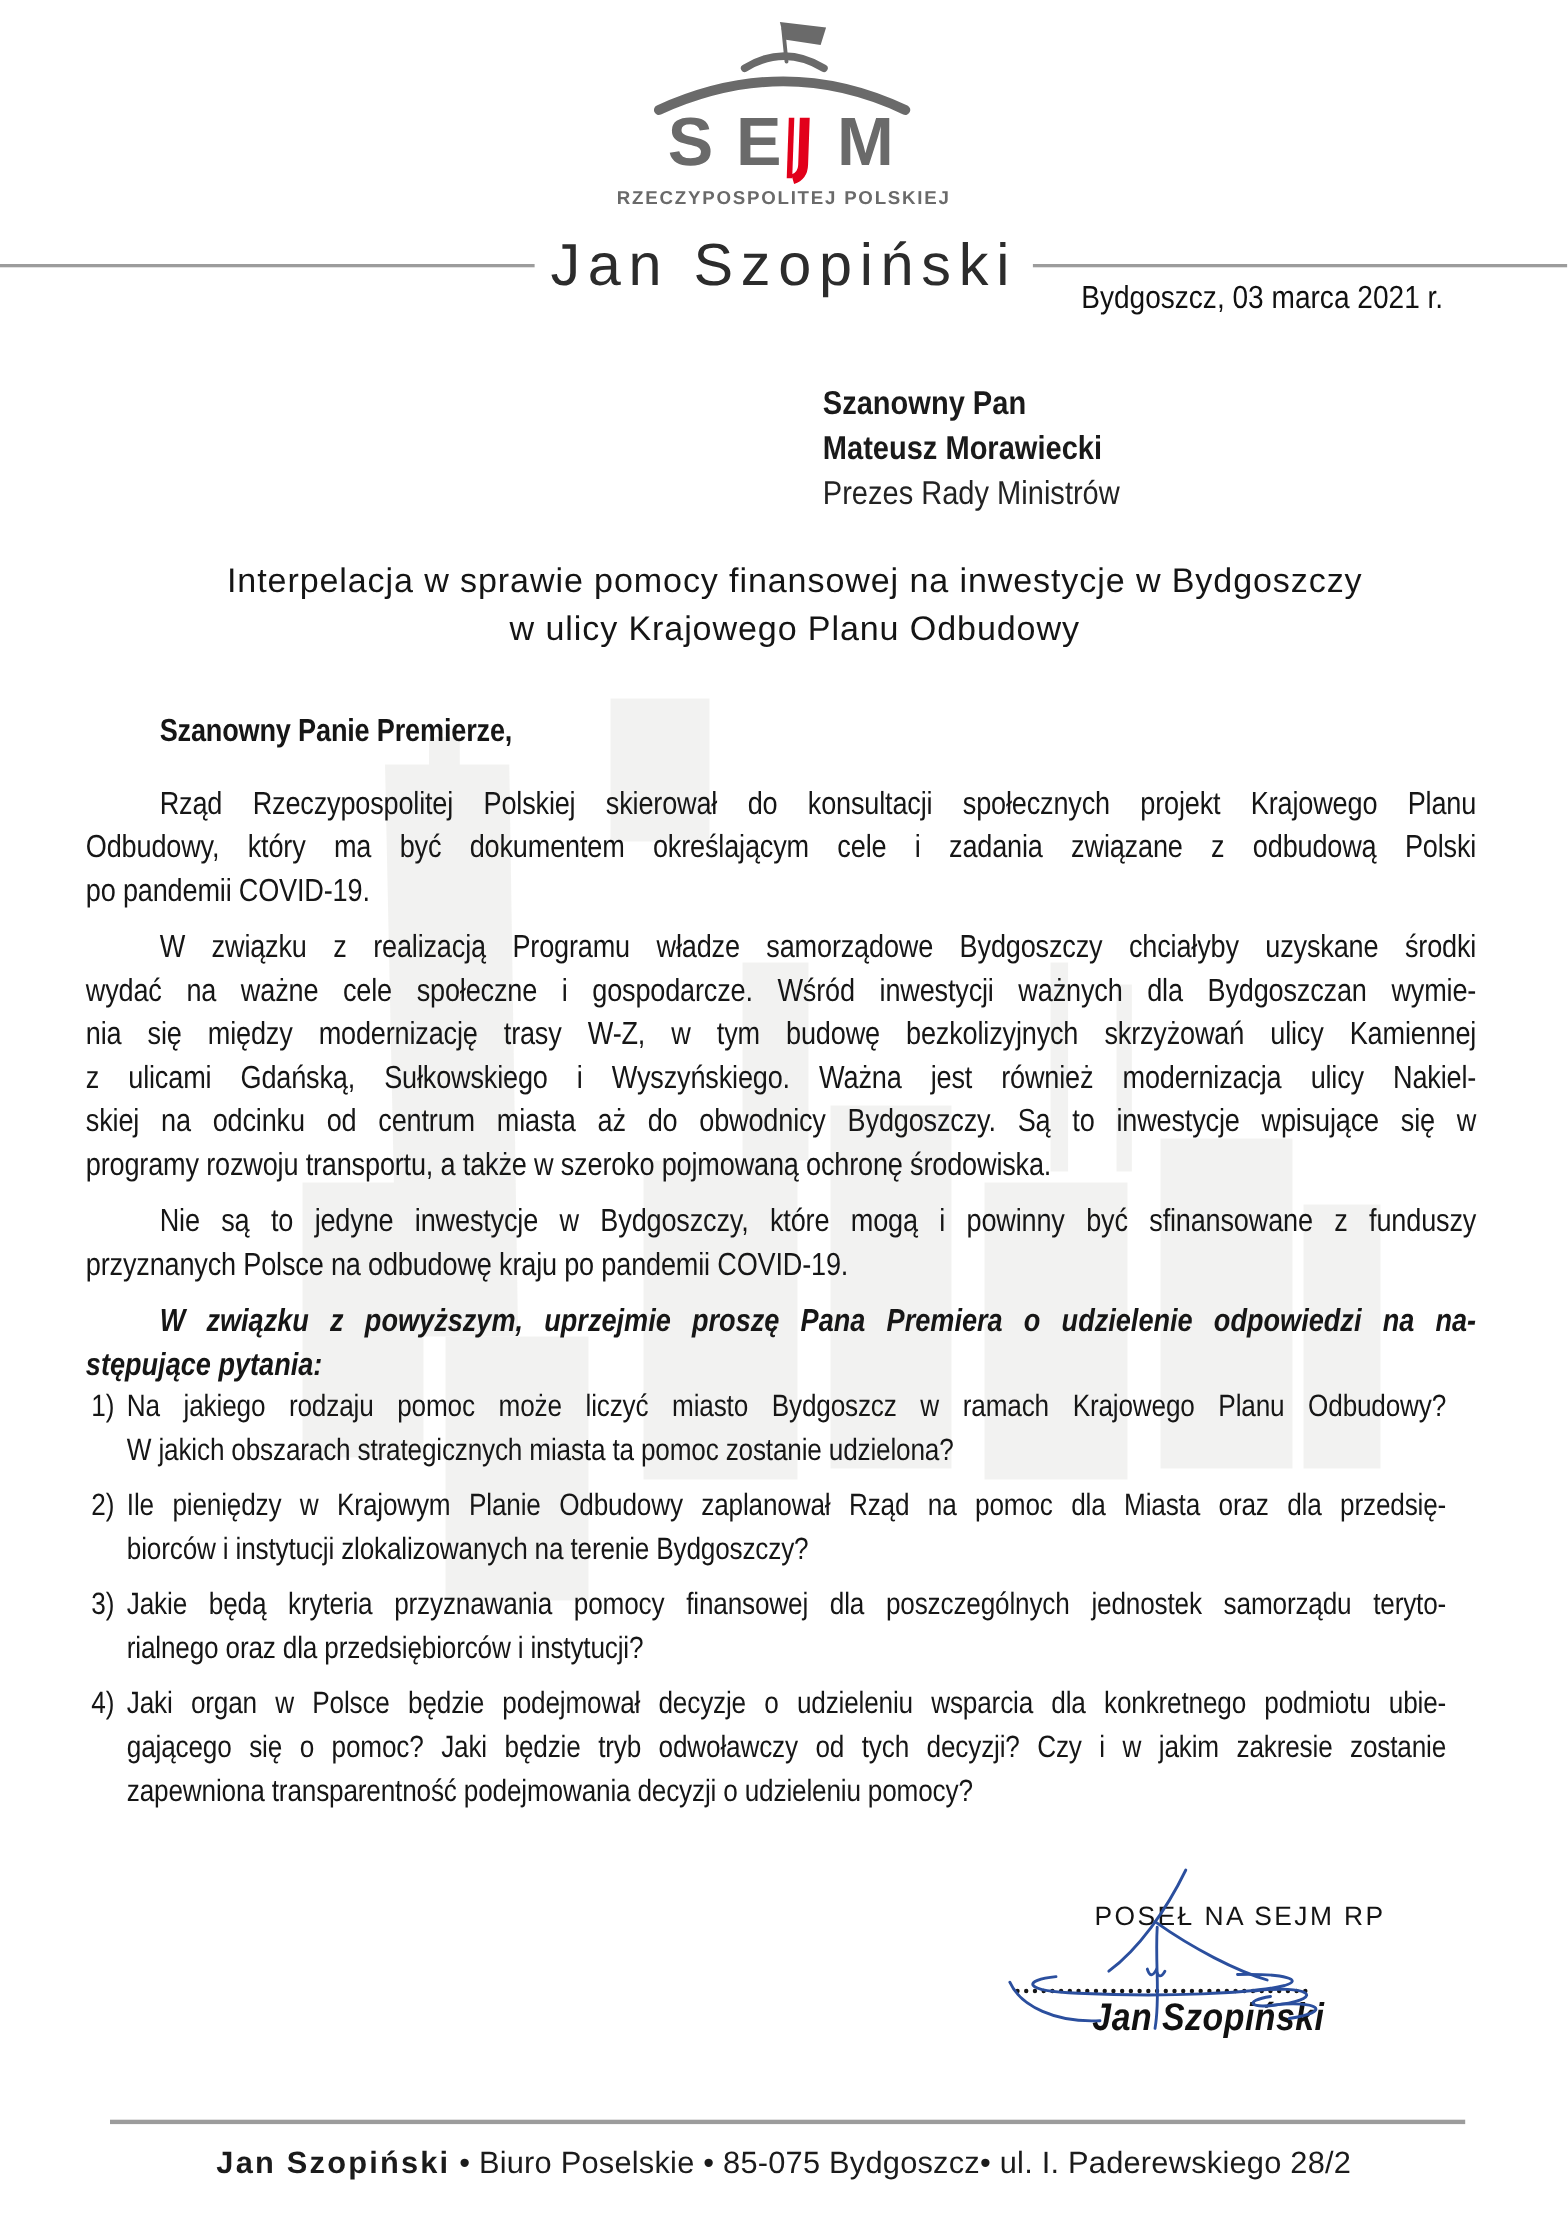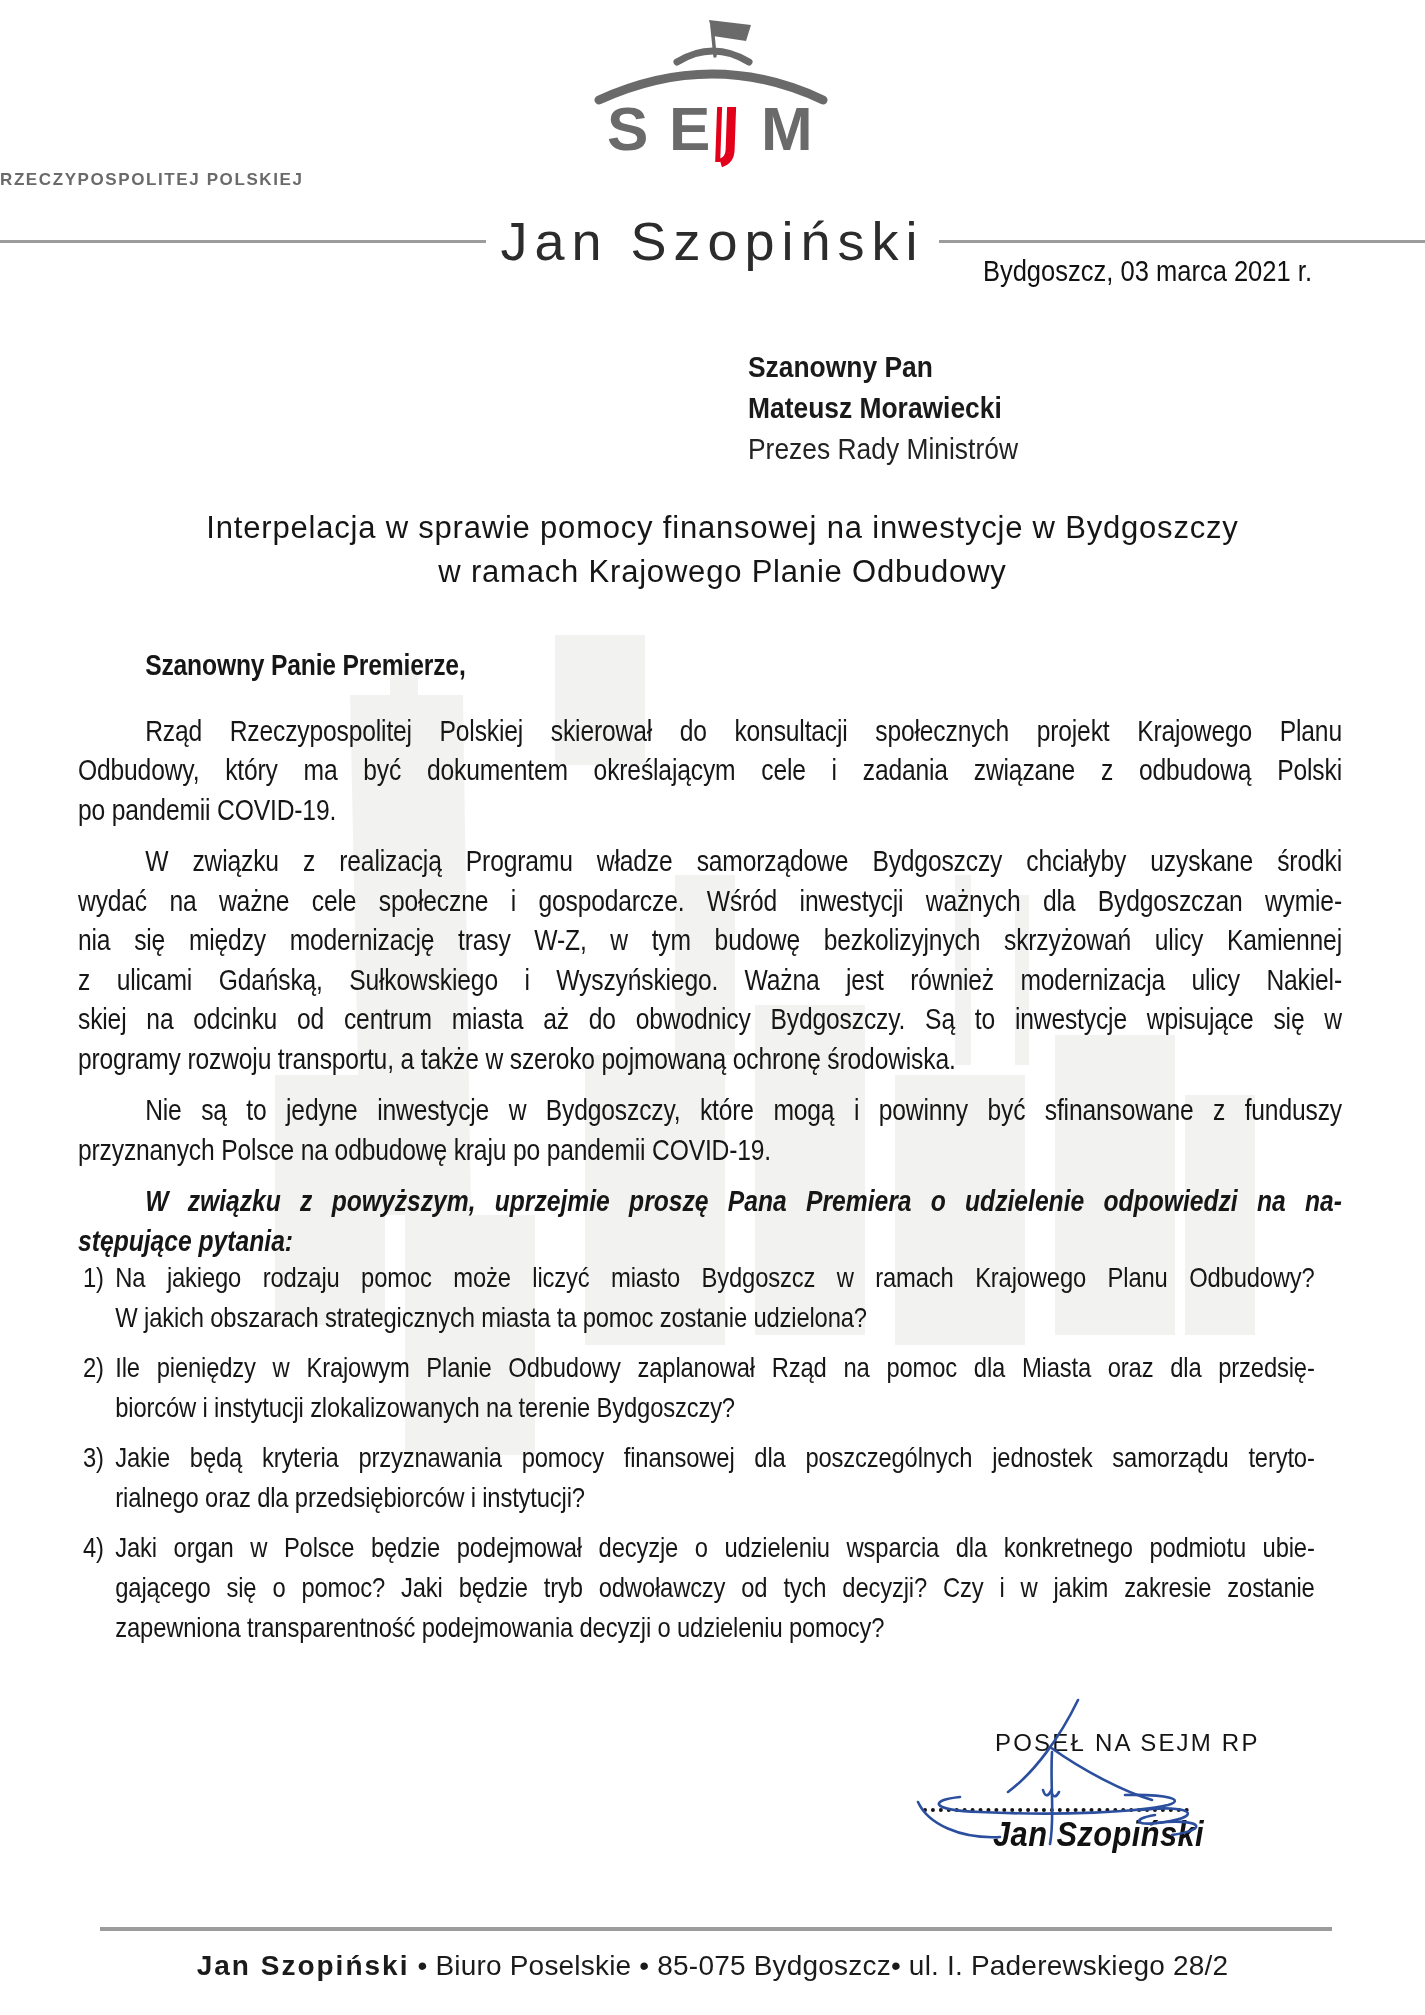--- a/index.html
+++ b/index.html
@@ -15,21 +15,21 @@
   
   .watermark{position:absolute; left:255px; top:575px; z-index:0; opacity:.55;}
   .wm-shape{fill:var(--watermark-gray);}
   
   .logo-wrap{position:absolute; left:50%; top:10px; transform:translateX(-50%); z-index:2;}
   .logo-letter{fill:var(--logo-gray); font-family:"Liberation Sans",sans-serif; font-size:62px; font-weight:600;}
   .logo-stroke{stroke:var(--logo-gray); fill:none; stroke-linecap:round;}
   .logo-fill{fill:var(--logo-gray);}
   .logo-red{stroke:var(--logo-red); fill:none;}
   .logo-subtitle{
-    position:absolute; left:0; right:0; top:170px; 
+    position:absolute; left:0; right:0; top:170px; text-align:center;
     font-size:17px; font-weight:600; color:var(--logo-gray); letter-spacing:1.6px; z-index:2;
   }
   .name-row{
     position:absolute; left:0; right:0; top:212px; height:58px; z-index:2;
     display:flex; align-items:center; gap:14px;
   }
   .name-rule{flex:1; height:3px; background:var(--rule-gray);}
   .header-name{
     font-size:54px; font-weight:300; letter-spacing:7px; color:#2c2c2c; white-space:nowrap;
     line-height:58px;
@@ -142,21 +142,21 @@
   <div class="date-line">Bydgoszcz, 03 marca 2021 r.</div>
 
   <div class="addressee">
     <div class="addr-bold">Szanowny Pan</div>
     <div class="addr-bold">Mateusz Morawiecki</div>
     <div class="addr-light">Prezes Rady Ministrów</div>
   </div>
 
   <div class="doc-title">
     <div>Interpelacja w sprawie pomocy finansowej na inwestycje w Bydgoszczy</div>
-    <div>w ramach Krajowego Planie Odbudowy</div>
+    <div>w ulicy Krajowego Planu Odbudowy</div>
   </div>
 
   <div class="body-block">
     <div class="salutation">Szanowny Panie Premierze,</div>
     <div>
         <div class="para normal">
           <div class="bline just indent">Rząd Rzeczypospolitej Polskiej skierował do konsultacji społecznych projekt Krajowego Planu</div>
           <div class="bline just">Odbudowy, który ma być dokumentem określającym cele i zadania związane z odbudową Polski</div>
           <div class="bline">po pandemii COVID-19.</div>
         </div>

